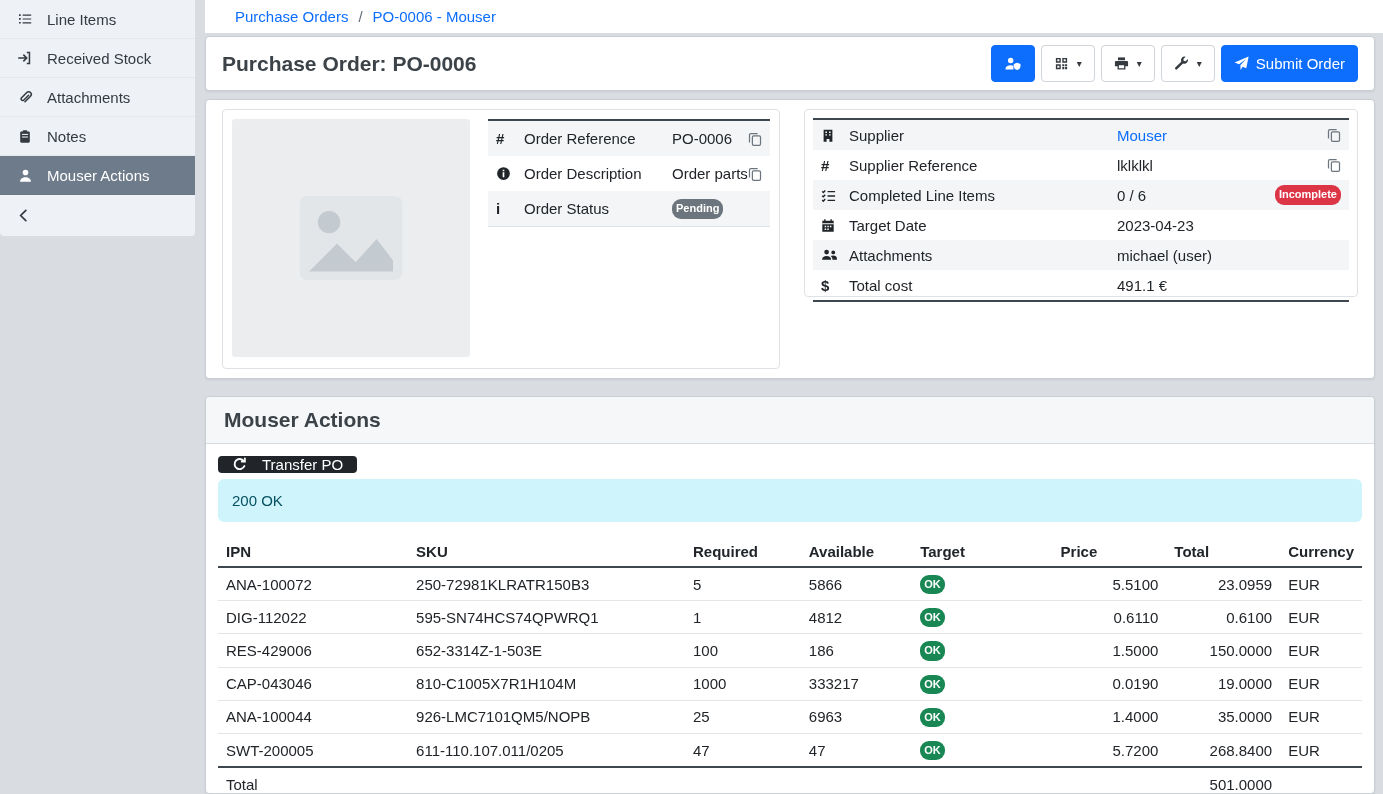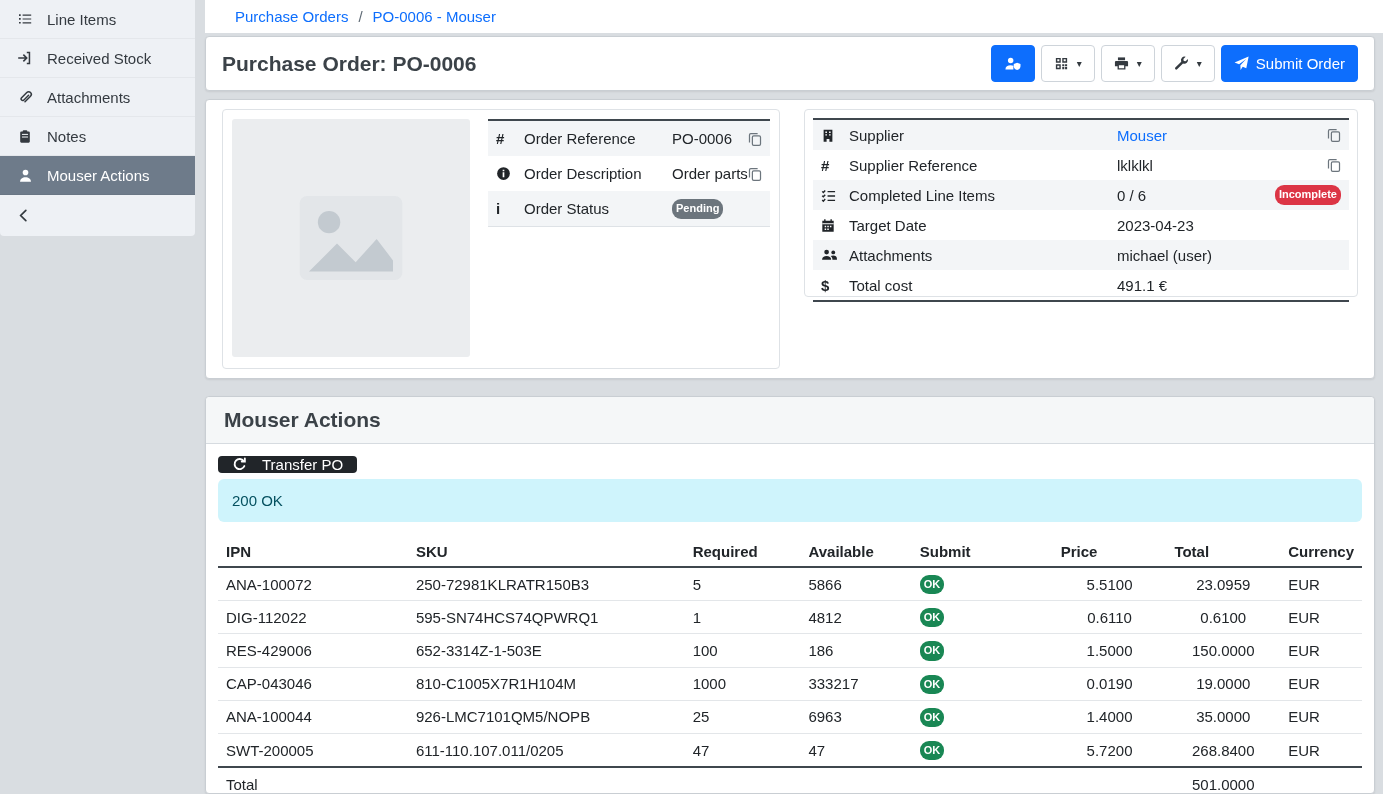--- a/index.html
+++ b/index.html
@@ -59,21 +59,21 @@
 .panel-body{padding:12px 12px 0;display:flex;flex-direction:column;overflow:hidden}
 .btn-dark{background:#212529;color:#fff;border:none;height:36px;padding:0 14px;border-radius:4px;display:inline-flex;align-items:center;gap:15px;font-size:15px;width:fit-content;cursor:pointer;font-family:inherit}
 .alert{margin-top:6px;background:var(--c-alert_bg,#cff4fc);color:var(--c-alert_text,#055160);padding:13px 14px;border-radius:6px}
 
 
 .tbl{margin-top:15px;width:100%;border-collapse:collapse;font-size:15px}
 .tbl th{text-align:left;font-weight:600;padding:6px 8px;border-bottom:2px solid #3f474e}
 .tbl td{padding:6px 8px;border-bottom:1px solid #e3e6e9}
 .tbl tbody tr:last-child td{border-bottom:2px solid #3f474e}
 .tbl tfoot td{padding:8px;border-bottom:none}
-.num{text-align:center}
+.num{text-align:right}
 
 .icn{display:inline-flex;align-items:center;justify-content:center;line-height:1}
 .icn svg{display:block}
 .glyph{font-size:15px;font-weight:700;font-style:normal}
 </style>
 </head>
 <body>
 
 <aside class="sidebar">
   <nav class="sb-menu" id="sidebar-menu">
@@ -349,21 +349,21 @@
               <col style="width:120px">
               <col style="width:118px">
               <col>
             </colgroup>
           <thead id="tbl-head">
               <tr>
                 <th class="">IPN</th>
                 <th class="">SKU</th>
                 <th class="">Required</th>
                 <th class="">Available</th>
-                <th class="">Submit</th>
+                <th class="">Target</th>
                 <th class="num">Price</th>
                 <th class="num">Total</th>
                 <th class="">Currency</th>
               </tr>
             </thead>
           <tbody id="tbl-body">
               <tr>
                 <td class="">ANA-100072</td>
                 <td class="">250-72981KLRATR150B3</td>
                 <td class="">5</td>

